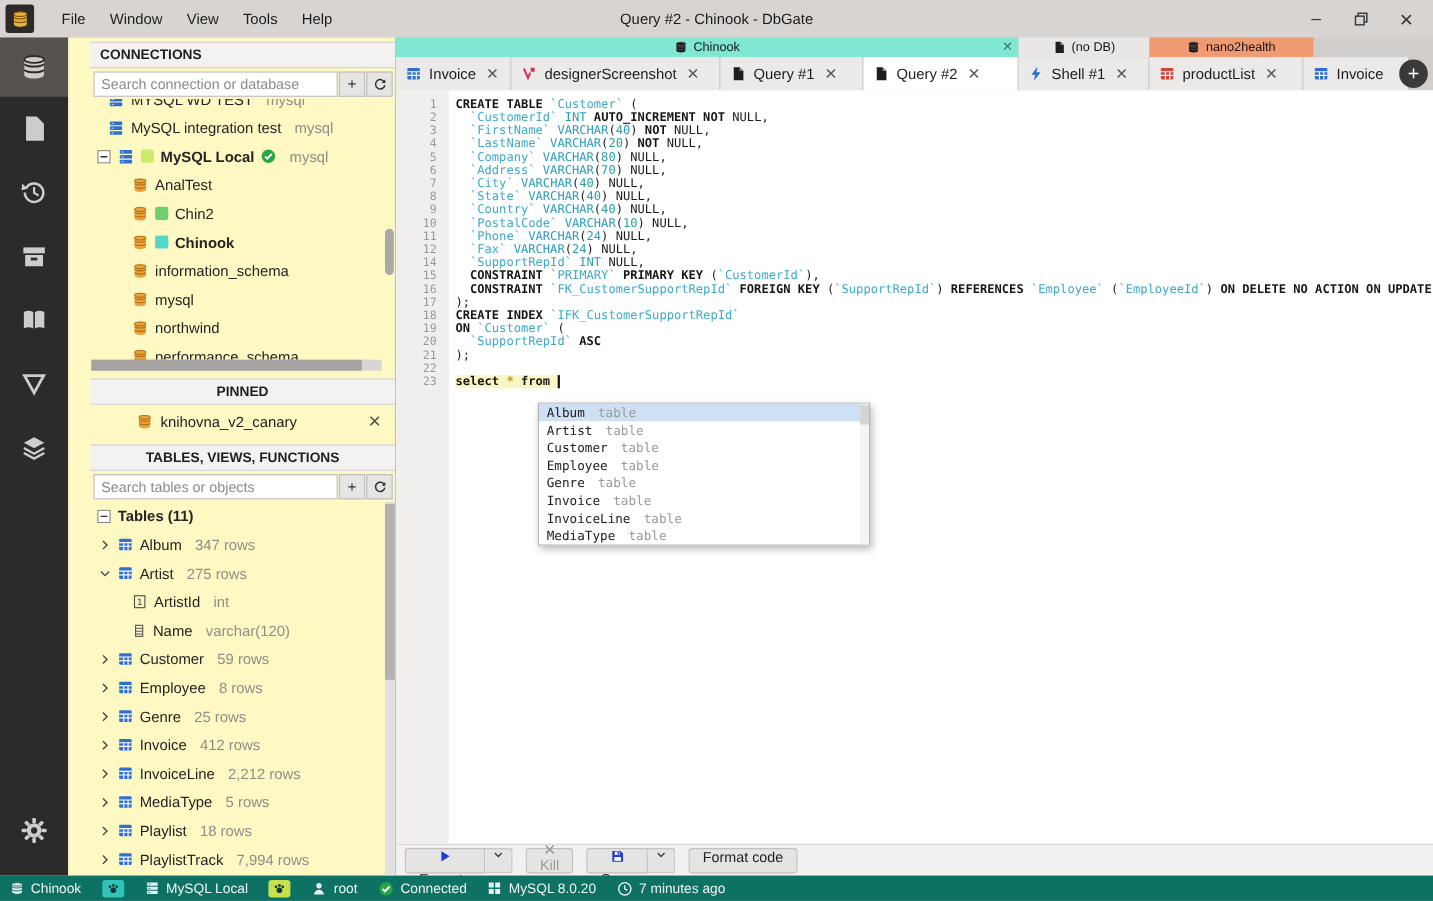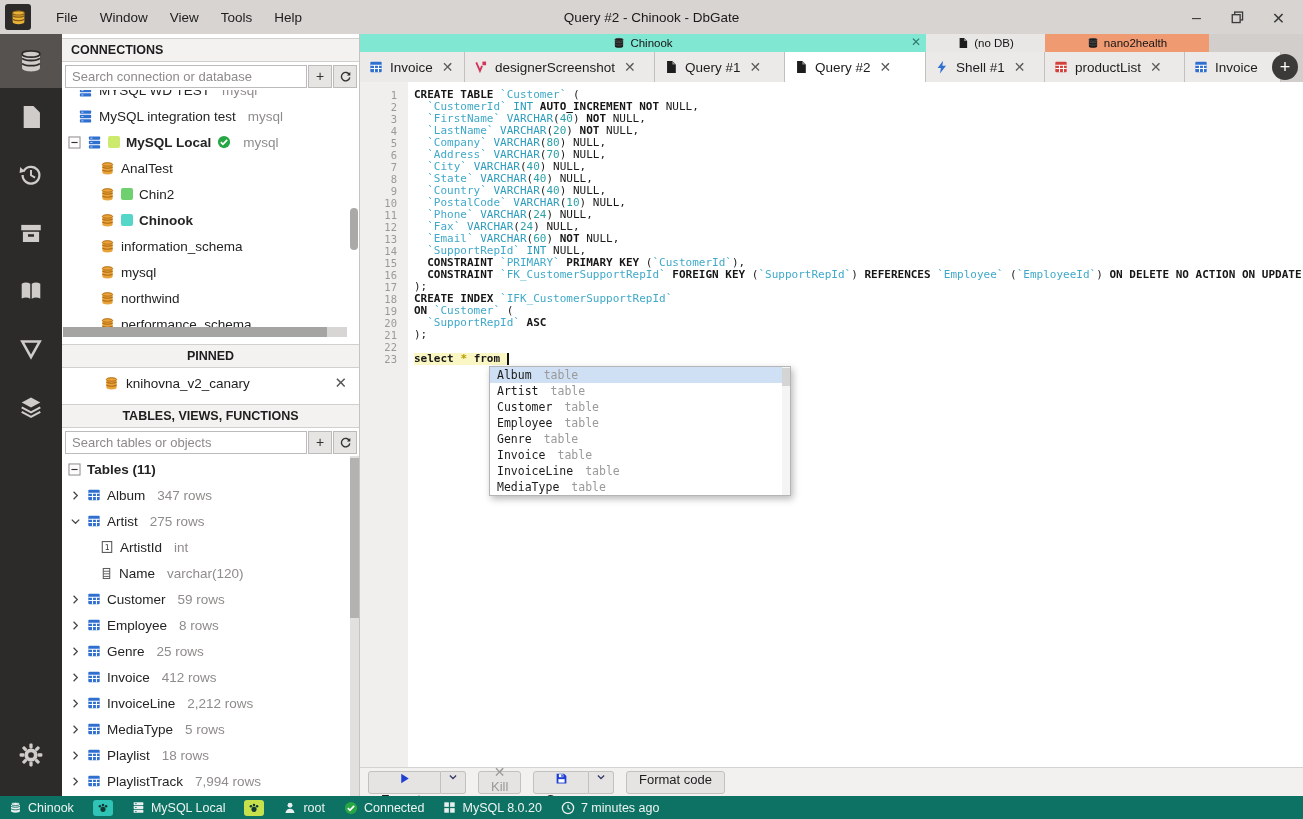--- a/index.html
+++ b/index.html
@@ -19,21 +19,21 @@
   
   .body { flex:1 1 auto; display:flex; min-height:0; }
 
   
   .iconstrip { width:62px; background:#2d2b2a; display:flex; flex-direction:column; align-items:center; flex:0 0 auto; }
   .strip-item { width:62px; height:58px; display:grid; place-items:center; }
   .strip-item.active { background:#565250; height:54px; }
   .strip-item.bottom { margin-top:auto; margin-bottom:12px; }
 
   
-  .leftpanel { width:298px; background:#ffffff; border-right:1px solid #c6c4c2; display:flex; flex-direction:column; flex:0 0 auto; font-size:13.5px; }
+  .leftpanel { width:298px; background:#fef9c3; border-right:1px solid #c6c4c2; display:flex; flex-direction:column; flex:0 0 auto; font-size:13.5px;padding-left:20px; }
   .sect-header { background:#f4f2f1; border-top:1px solid #d2d0ce; border-bottom:1px solid #d2d0ce; padding:4px 9px; font-weight:bold; font-size:12.5px; height:24px; }
   .sect-header.first { margin-top:4px; }
   .sect-header.gap { margin-top:6px;text-align:center; }
   .searchrow { display:flex; align-items:center; padding:2px 2px 2px 3px; height:28px; gap:1px; }
   .searchrow input { flex:1; height:23px; border:1px solid #bdbbb9; background:#fff; padding:0 6px; font-size:13px; font-family:"Liberation Sans",sans-serif; color:#222; min-width:0; }
   .searchrow input::placeholder { color:#8d8b89; }
   .sq-btn { width:24px; height:23px; background:#e7e5e3; border:1px solid #bdbbb9; display:grid; place-items:center; font-size:14px; color:#333; }
   .conn-tree { height:248px; overflow:hidden; position:relative; }
   .trow { height:26px; display:flex; align-items:center; gap:6px; padding-left:16px; white-space:nowrap; }
   .trow .lbl { color:#242424; }
@@ -620,21 +620,21 @@
           </div>
           <div class="tgroup" style="width: 119px; background: rgb(233, 231, 229);">
             <span class="icon">
               <svg width="12" height="12" viewBox="0 0 16 16" xmlns="http://www.w3.org/2000/svg">
                 <path fill="#1d1d1d" d="M3.5 1.2h6l4 4v9.6h-10z"></path>
                 <path fill="#8a8a8a" d="M9.5 1.2l4 4h-4z"></path>
               </svg>
             </span>
             <span>(no DB)</span>
           </div>
-          <div class="tgroup" style="width: 164px; background: rgb(240, 154, 114);">
+          <div class="tgroup" style="width: 149px; background: rgb(240, 154, 114);">
             <span class="icon">
               <svg width="12" height="12" viewBox="0 0 16 16" xmlns="http://www.w3.org/2000/svg">
                 <path fill="#1d1d1d" d="M8 1.6C4.9 1.6 2.5 2.5 2.5 3.7v8.6c0 1.2 2.4 2.1 5.5 2.1s5.5-.9 5.5-2.1V3.7C13.5 2.5 11.1 1.6 8 1.6z"></path>
                 <path fill="none" stroke="#555" stroke-width="1.1" d="M2.5 6.4c1 .8 3 1.3 5.5 1.3s4.5-.5 5.5-1.3M2.5 9.6c1 .8 3 1.3 5.5 1.3s4.5-.5 5.5-1.3"></path>
                 <ellipse cx="8" cy="3.7" rx="5.5" ry="1.9" fill="#1d1d1d" stroke="#555" stroke-width="1"></ellipse>
               </svg>
             </span>
             <span>nano2health</span>
           </div>
         </div>
@@ -759,24 +759,20 @@
               <span class="ln">10</span>
               <span class="code"><span class="sp">  </span><span class="si">`PostalCode`</span><span class="sp"> </span><span class="st">VARCHAR</span><span class="sp">(</span><span class="sn">10</span><span class="sp">) NULL,</span></span>
             </div>
             <div class="line">
               <span class="ln">11</span>
               <span class="code"><span class="sp">  </span><span class="si">`Phone`</span><span class="sp"> </span><span class="st">VARCHAR</span><span class="sp">(</span><span class="sn">24</span><span class="sp">) NULL,</span></span>
             </div>
             <div class="line">
               <span class="ln">12</span>
               <span class="code"><span class="sp">  </span><span class="si">`Fax`</span><span class="sp"> </span><span class="st">VARCHAR</span><span class="sp">(</span><span class="sn">24</span><span class="sp">) NULL,</span></span>
-            </div>
-            <div class="line">
-              <span class="ln">13</span>
-              <span class="code"><span class="sp">  </span><span class="si">`Email`</span><span class="sp"> </span><span class="st">VARCHAR</span><span class="sp">(</span><span class="sn">60</span><span class="sp">) </span><span class="sk">NOT</span><span class="sp"> NULL,</span></span>
             </div>
             <div class="line">
               <span class="ln">14</span>
               <span class="code"><span class="sp">  </span><span class="si">`SupportRepId`</span><span class="sp"> </span><span class="st">INT</span><span class="sp"> NULL,</span></span>
             </div>
             <div class="line">
               <span class="ln">15</span>
               <span class="code"><span class="sp">  </span><span class="sk">CONSTRAINT</span><span class="sp"> </span><span class="si">`PRIMARY`</span><span class="sp"> </span><span class="sk">PRIMARY KEY</span><span class="sp"> (</span><span class="si">`CustomerId`</span><span class="sp">),</span></span>
             </div>
             <div class="line">

